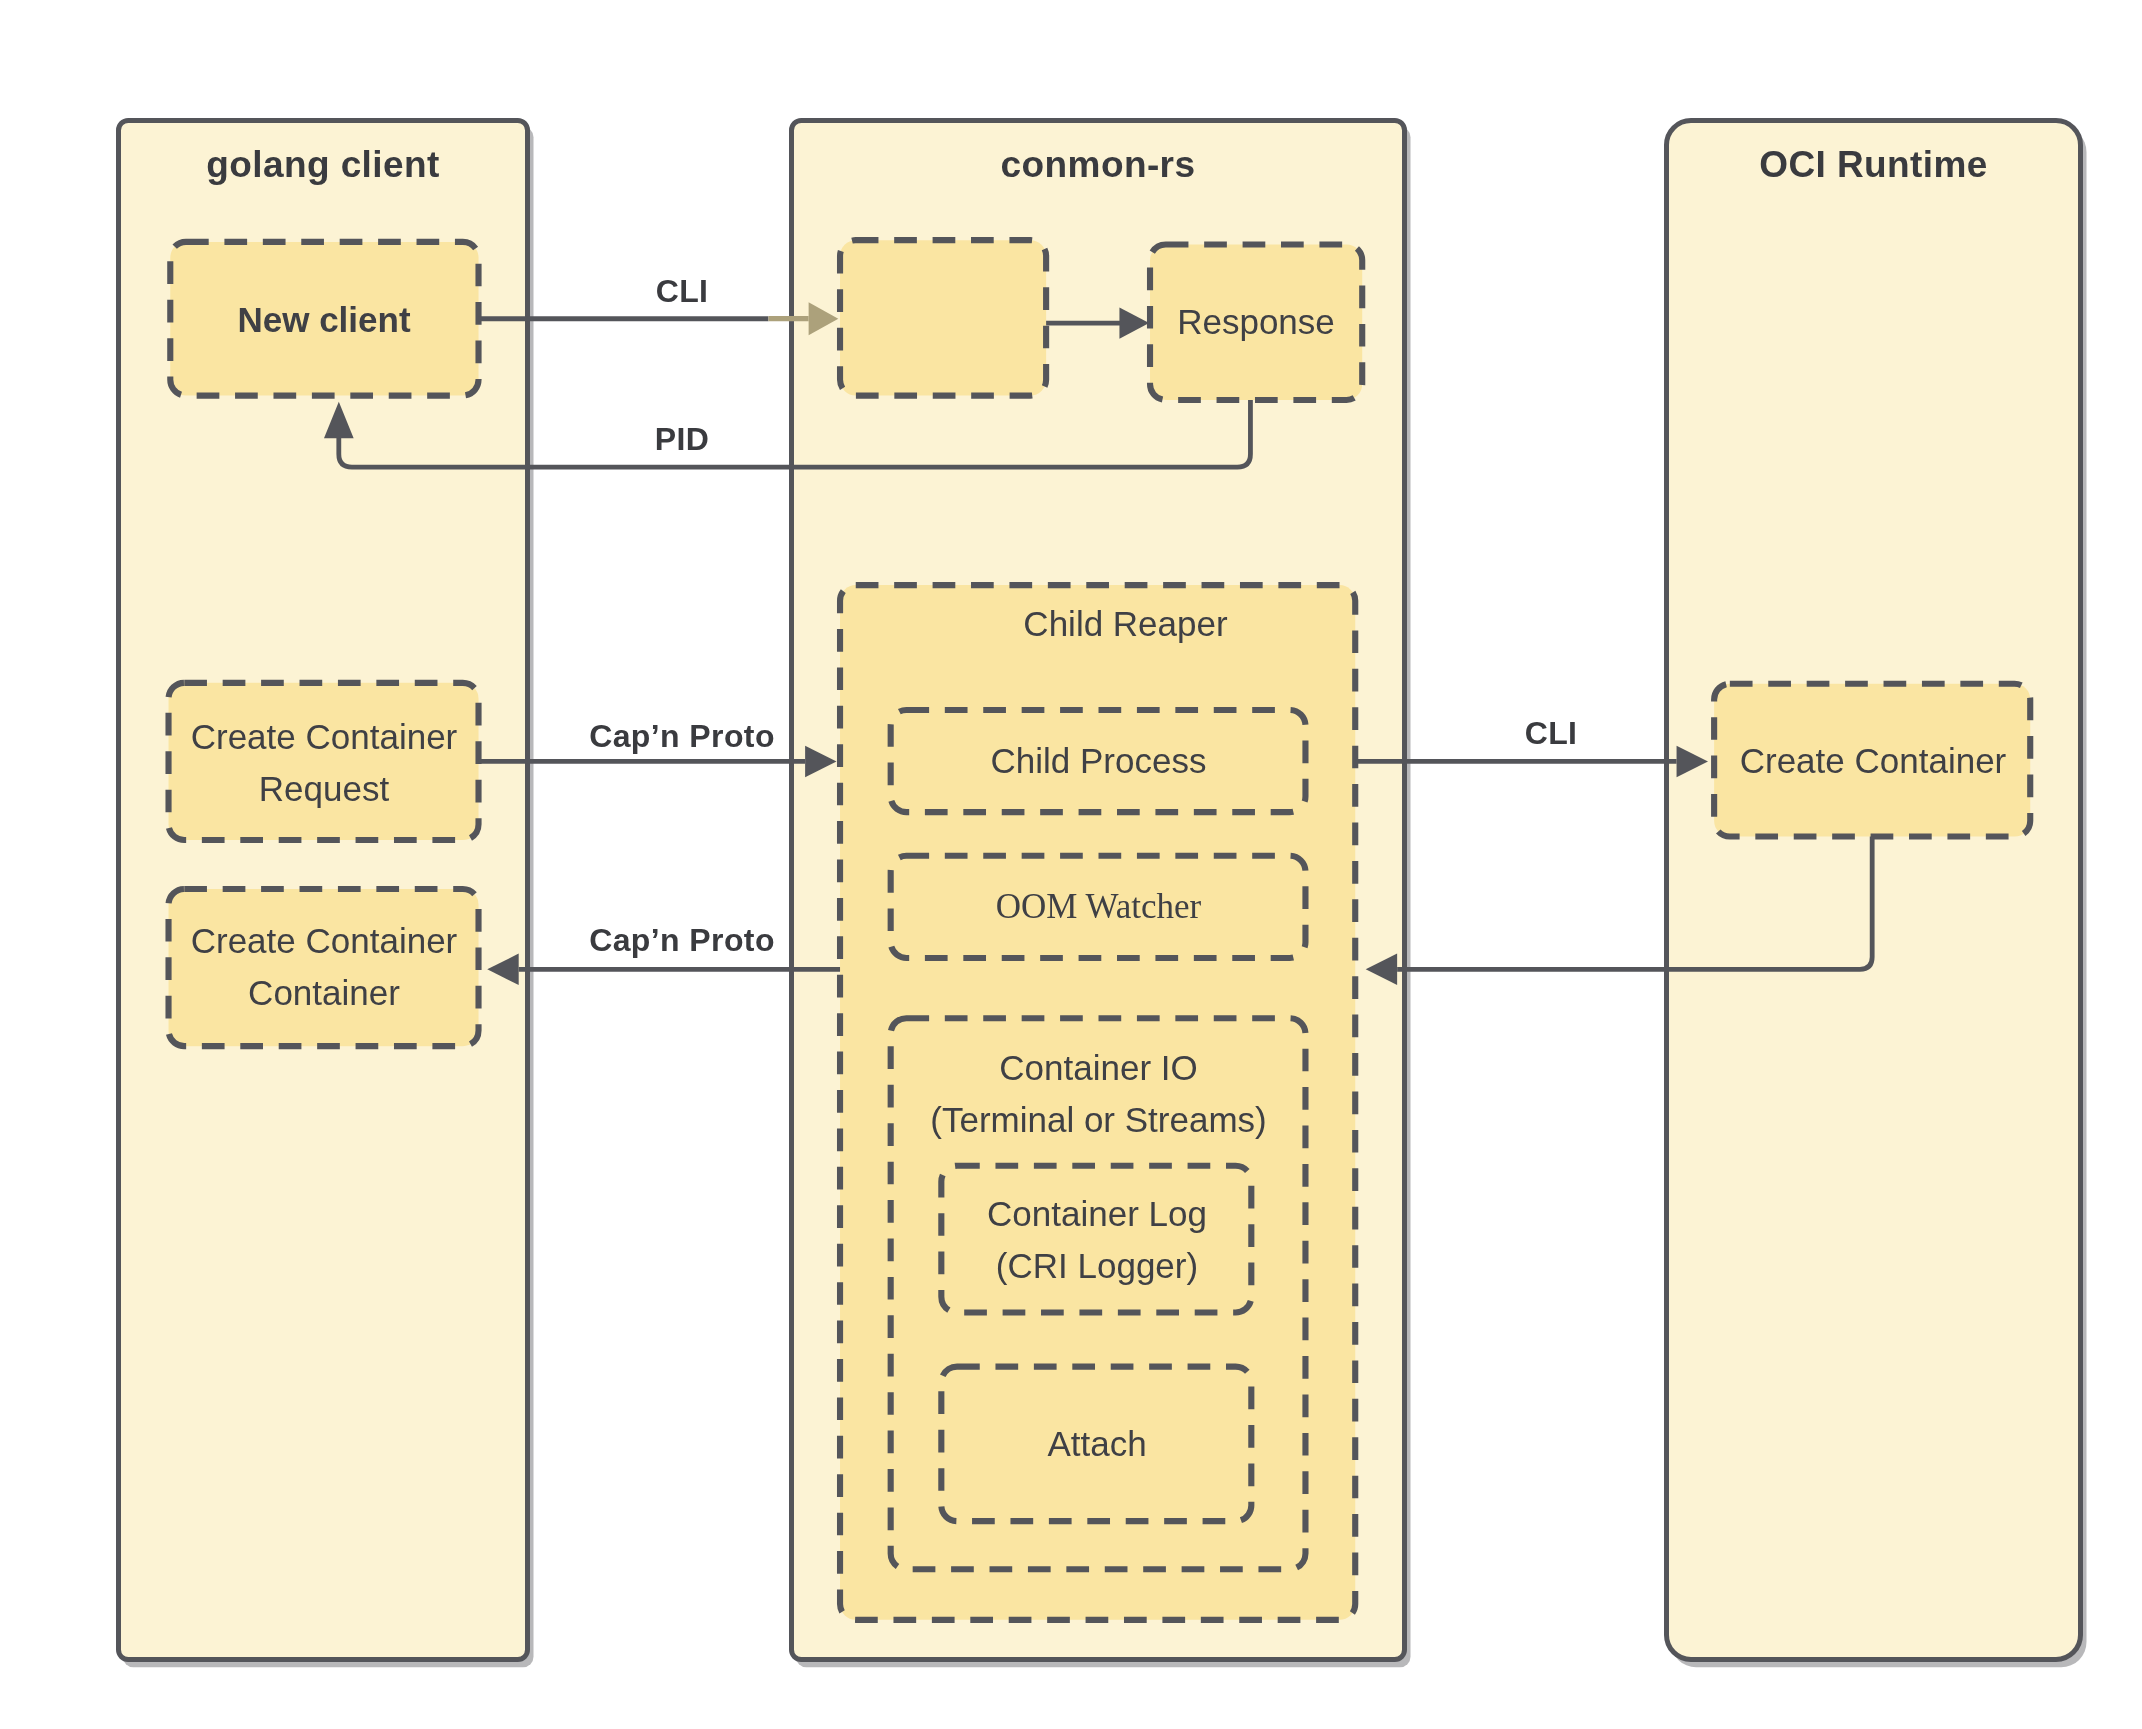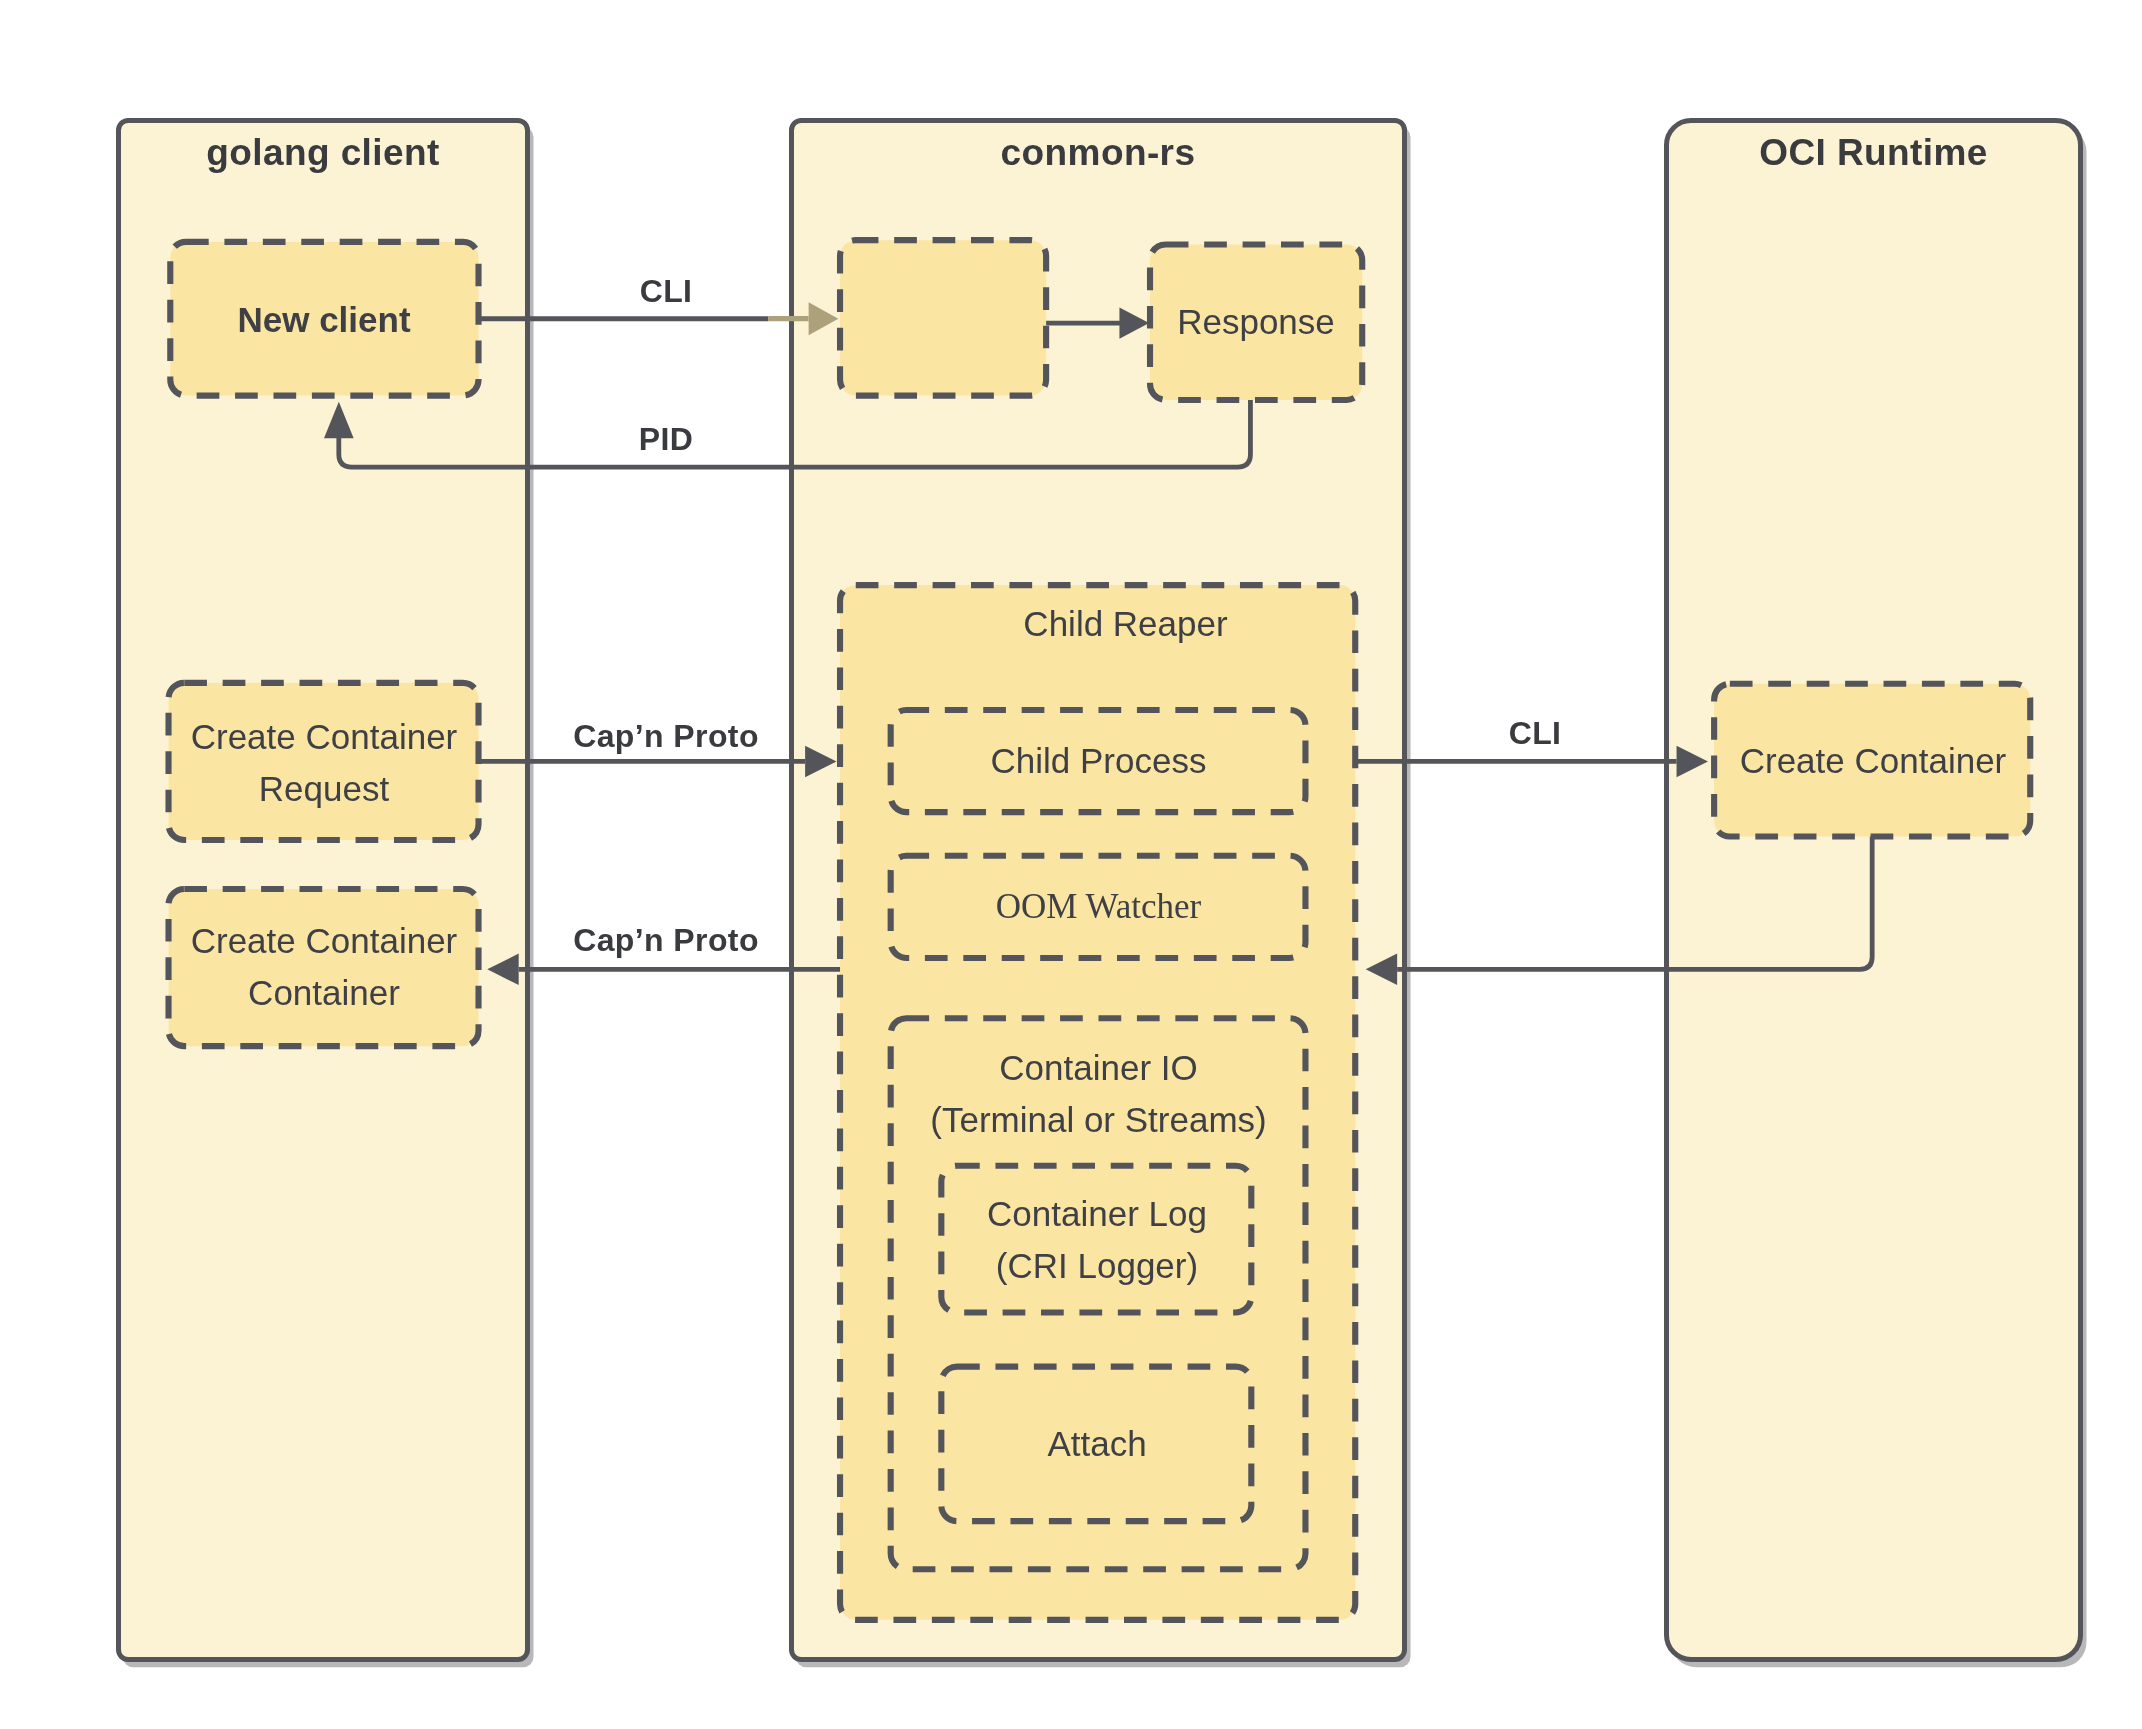--- a/index.html
+++ b/index.html
@@ -20,21 +20,21 @@
   }
   .column{
     position:absolute;
     background:var(--column-fill);
     border:5.2px solid var(--border);
     border-radius:12.2px;
     box-sizing:border-box;
     box-shadow:5.2px 7px 0 -1.7px rgba(125,126,130,0.55);
   }
   .column-title{
-    margin-top:9px;
+    margin-top:21px;
     text-align:center;
     font-size:37px;
     font-weight:bold;
     color:#3a3b3f;
     letter-spacing:0.4px;
   }
   #col-golang{left:116px;top:118px;width:414px;height:1544px;}
   #col-conmon{left:789px;top:118px;width:618px;height:1544px;}
   #col-oci{left:1664px;top:118px;width:419px;height:1544px;border-radius:27px;}
   svg.overlay{
@@ -49,20 +49,21 @@
     color:var(--text);
   }
   .edge-label{
     position:absolute;
     text-align:center;
     font-size:32px;
     line-height:38px;
     font-weight:bold;
     color:#3a3b3f;
     letter-spacing:0.4px;
+    margin-left:16px;
   }
 </style>
 </head>
 <body>
 
 <div class="canvas">
 
   <div class="column" id="col-golang">
     <div class="column-title">golang client</div>
   </div>

